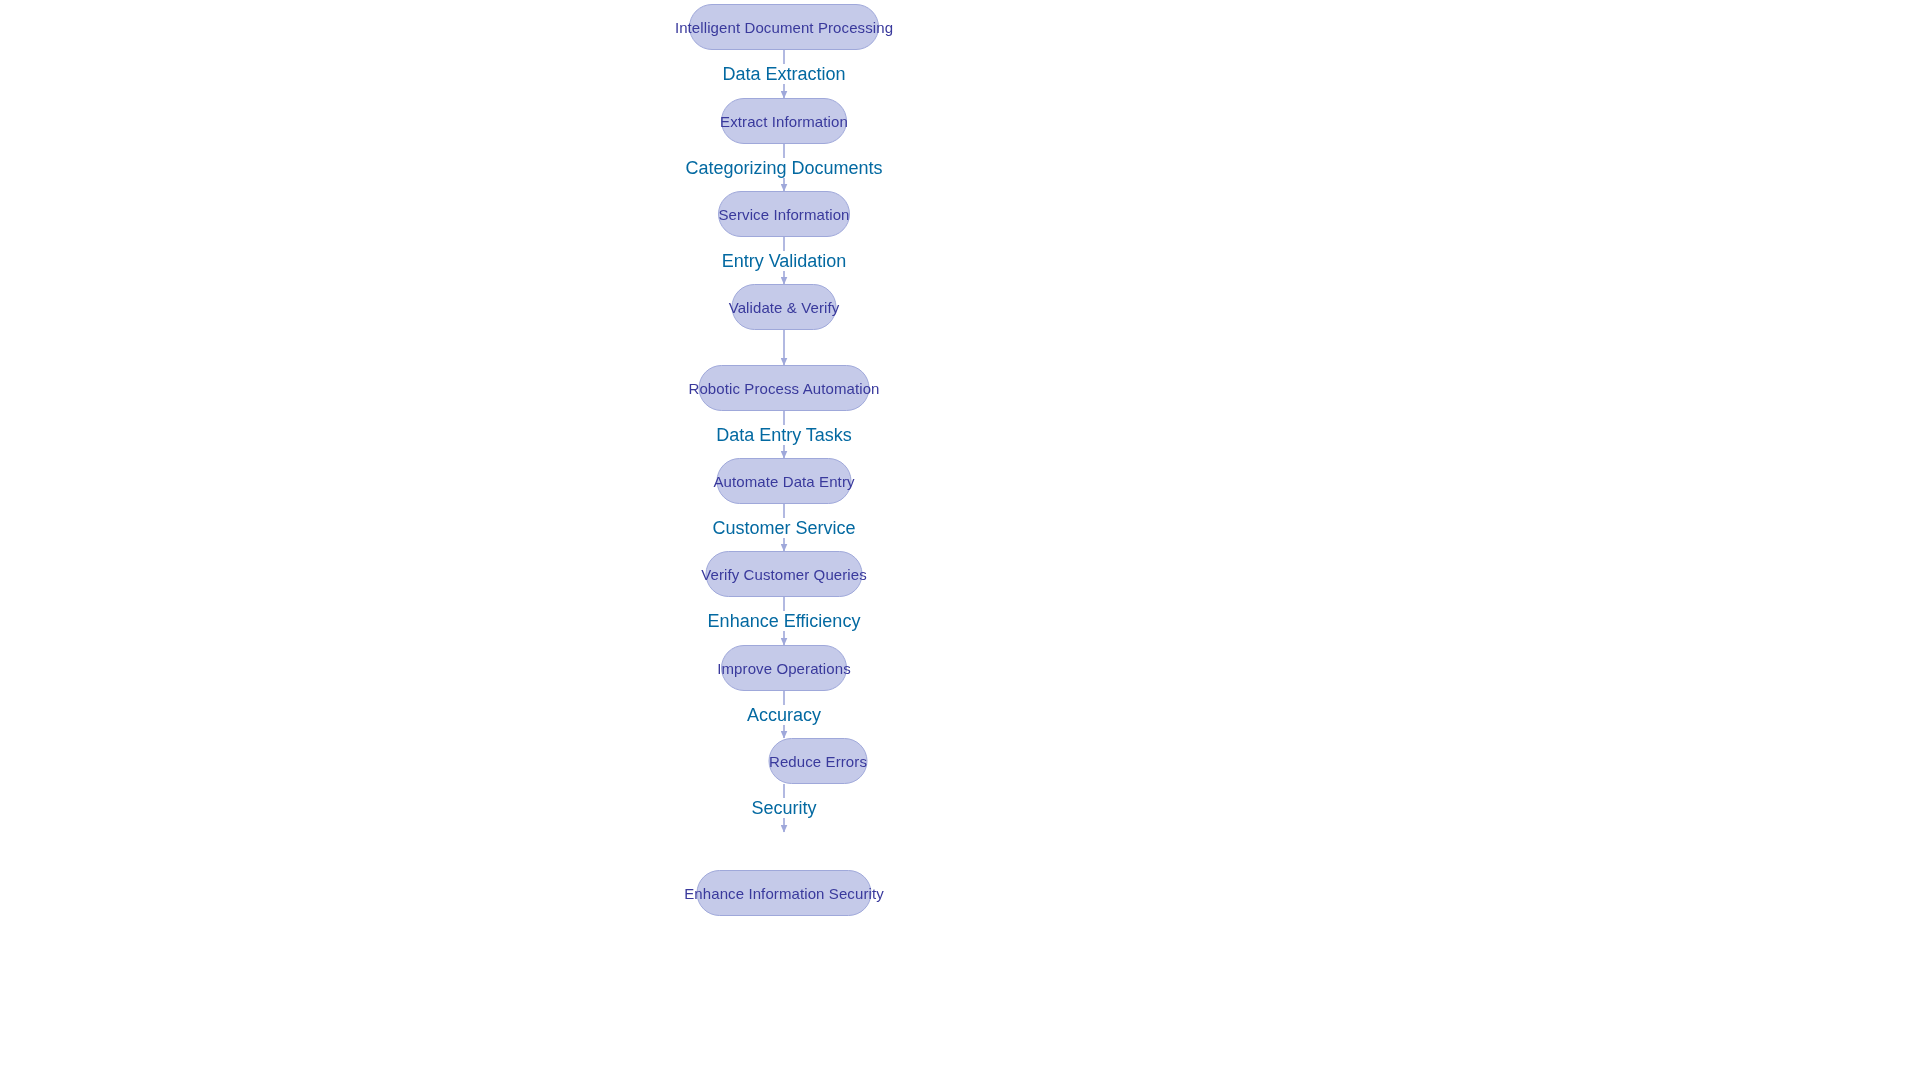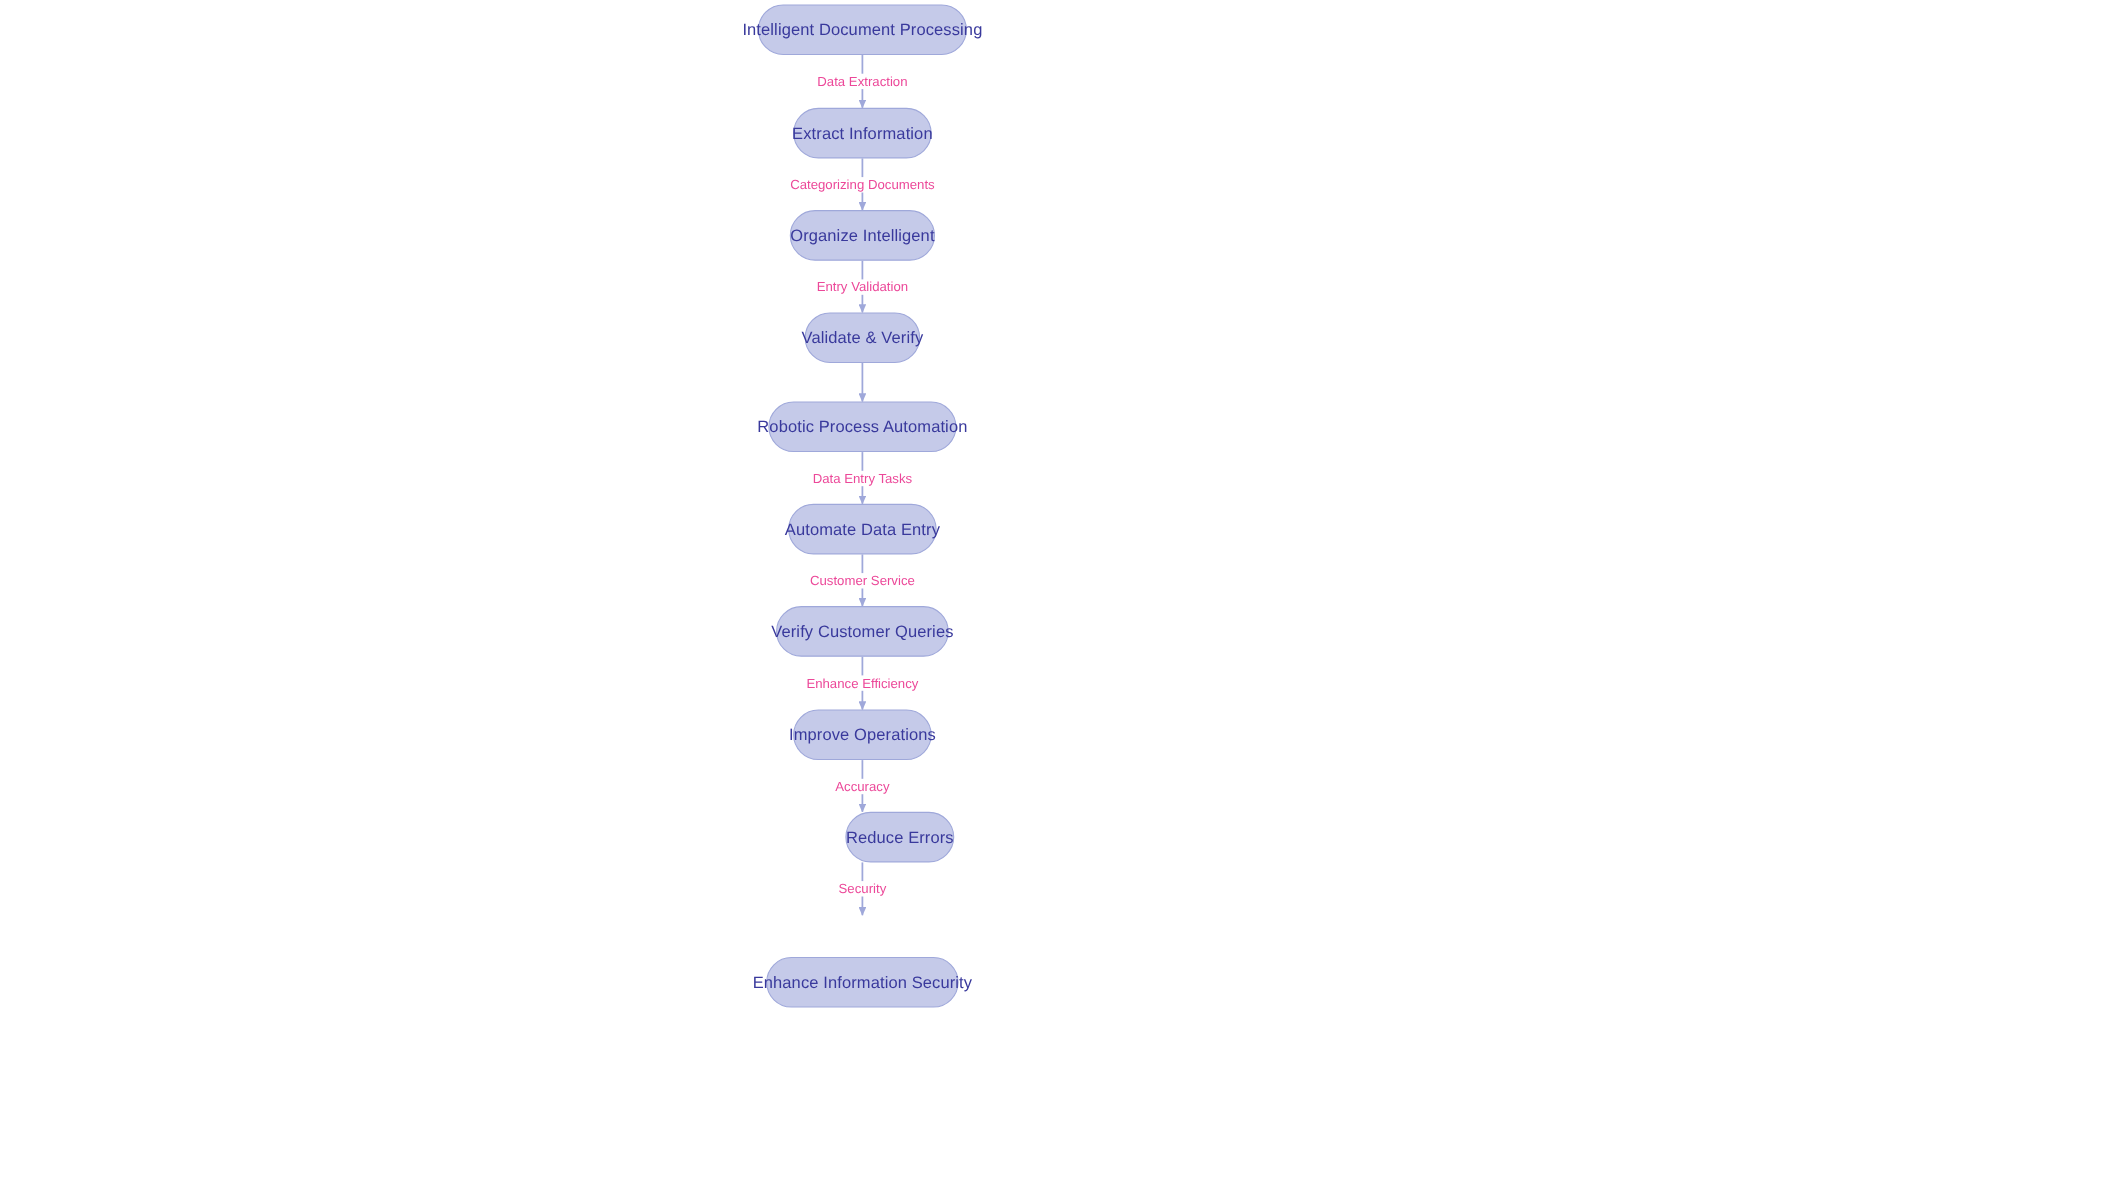--- a/index.html
+++ b/index.html
@@ -62,23 +62,23 @@
     line-height: 1;
     color: #39399c;
     letter-spacing: 0.1px;
     user-select: none;
   }
 
   
   .edge-label {
     position: absolute;
     transform: translate(-50%, -50%);
-    font-size: 12px;
+    font-size: 18px;
     line-height: 1;
-    color: #ec4899;
+    color: #0369a1;
     white-space: nowrap;
     background: #ffffff;
     padding: 1px 4px;
     z-index: 3;
     user-select: none;
   }
 </style>
 </head>
 <body>
 
@@ -102,21 +102,21 @@
     </svg>
 
   <div id="node-layer">
       <div class="flow-node" style="left: 784px; top: 27px; width: 190px;">
         <span class="node-label">Intelligent Document Processing</span>
       </div>
       <div class="flow-node" style="left: 784px; top: 121px; width: 126px;">
         <span class="node-label">Extract Information</span>
       </div>
       <div class="flow-node" style="left: 784px; top: 214px; width: 132px;">
-        <span class="node-label">Organize Intelligent</span>
+        <span class="node-label">Service Information</span>
       </div>
       <div class="flow-node" style="left: 784px; top: 307px; width: 105px;">
         <span class="node-label">Validate &amp; Verify</span>
       </div>
       <div class="flow-node" style="left: 784px; top: 388px; width: 171px;">
         <span class="node-label">Robotic Process Automation</span>
       </div>
       <div class="flow-node" style="left: 784px; top: 481px; width: 135px;">
         <span class="node-label">Automate Data Entry</span>
       </div>

